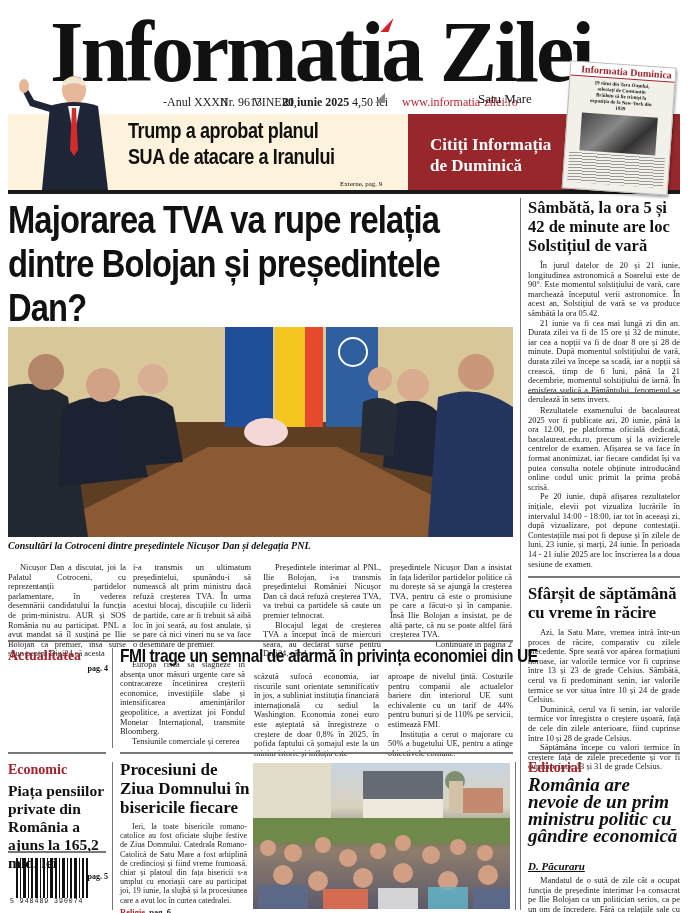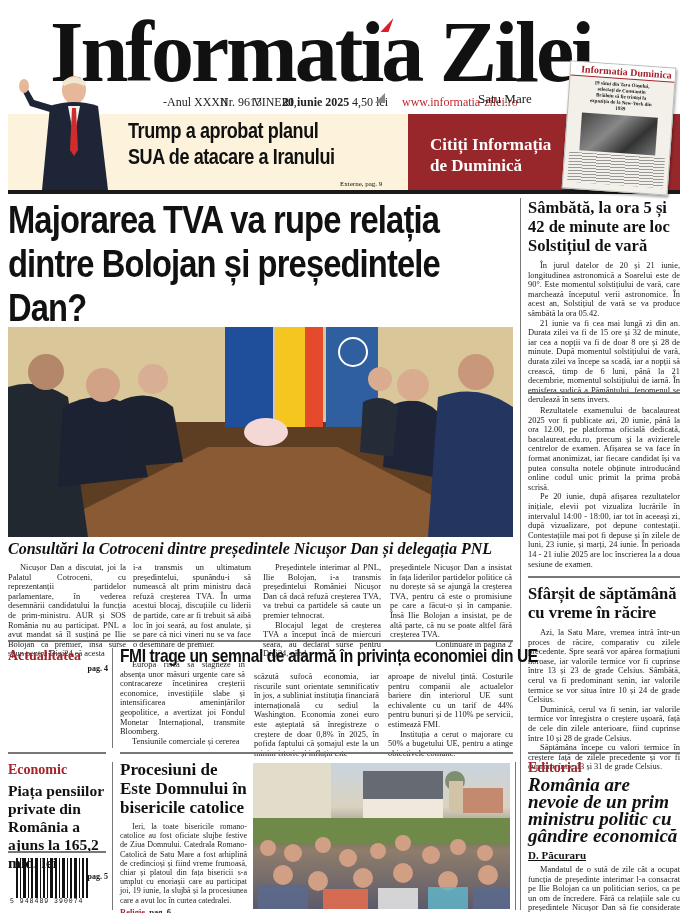--- a/index.html
+++ b/index.html
@@ -25,21 +25,21 @@
   .mini-paper { position: absolute; left: 566px; top: 64px; width: 106px; height: 128px; background: #f3f0ea; border: 1px solid #bbb; transform: rotate(4deg); box-shadow: 1px 2px 3px rgba(0,0,0,0.4); }
   .mini-paper .mp-title { background: #fff; color: #a3242a; font-weight: bold; font-size: 10px; text-align: right; padding: 1px 3px; border-bottom: 1px solid #a3242a; }
   .mini-paper .mp-head { font-size: 5px; font-weight: bold; text-align: center; line-height: 6px; margin: 3px 20px; }
   .mini-paper .mp-photo { margin: 2px 14px; height: 38px; background: linear-gradient(135deg,#444,#888 40%,#333 70%,#777); }
   .mini-paper .mp-lines { margin: 2px 4px; height: 30px; background: repeating-linear-gradient(to bottom,#999 0 1px,transparent 1px 3px); }
 
   .main-left { position: absolute; left: 8px; top: 198px; width: 505px; }
   .lead-headline { font-family: "Liberation Sans", sans-serif; font-weight: bold; font-size: 38px; line-height: 44px; letter-spacing: -1px; transform: scaleX(0.86); transform-origin: left top; width: 590px; color: #111; }
   .lead-sub { margin-top: 8px; font-weight: bold; font-size: 14.5px; letter-spacing: -0.5px; white-space: nowrap; }
   .lead-photo { position: absolute; left: 8px; top: 327px; width: 505px; height: 210px; overflow: hidden; background: linear-gradient(180deg,#d8c59a 0%,#c8b27e 40%,#7a5a3a 60%,#4a3320 100%); }
-  .caption { position: absolute; left: 8px; top: 540px; font-style: italic; font-weight: bold; font-size: 16px; white-space: nowrap; }
+  .caption { position: absolute; left: 8px; top: 540px; font-style: italic; font-weight: bold; font-size: 10px; white-space: nowrap; }
   .body-cols { position: absolute; top: 563px; font-size: 8.4px; line-height: 9.6px; text-align: justify; color: #222; }
   .body-cols p { text-indent: 12px; }
   .cont { font-weight: normal; text-align: right; display: block; }
 
   .vrule { position: absolute; width: 1px; background: #777; }
   .hrule { position: absolute; height: 2px; background: #777; }
 
   .right-col { position: absolute; left: 528px; width: 152px; }
   .rc-head { font-weight: bold; font-size: 16.5px; line-height: 19px; color: #111; }
   .rc-body { font-size: 8.4px; line-height: 9.6px; text-align: justify; color: #222; margin-top: 6px; }
@@ -48,21 +48,21 @@
   .section-label { font-weight: bold; font-size: 14px; color: #a3242a; }
   .side-head { font-weight: bold; font-size: 15.5px; line-height: 18px; color: #111; margin-top: 4px; }
   .pageref { font-weight: bold; font-size: 8px; text-align: right; display: block; }
 
   .fmi-head { position: absolute; left: 120px; top: 645px; font-family: "Liberation Sans", sans-serif; font-weight: bold; font-size: 19px; letter-spacing: -0.5px; white-space: nowrap; transform: scaleX(0.82); transform-origin: left top; }
 
   .proc-head { position: absolute; left: 120px; top: 760px; width: 130px; font-weight: bold; font-size: 17px; line-height: 19px; }
   .proc-photo { position: absolute; left: 253px; top: 763px; width: 257px; height: 146px; overflow: hidden; background: linear-gradient(180deg,#c9d4df 0%,#d9d2c0 30%,#a6a39a 42%,#6d7a4f 50%,#8f7d6c 60%,#5c5a6b 100%); }
 
   .edit-title { font-weight: bold; font-style: italic; font-size: 19px; line-height: 17px; color: #111; }
-  .edit-author { font-weight: bold; font-size: 11px; text-decoration: underline; margin-top: 5px; }
+  .edit-author { font-weight: bold; font-style: italic; font-size: 11px; text-decoration: underline; margin-top: 16px; }
 
   .barcode { position: absolute; left: 14px; top: 858px; width: 76px; height: 40px; }
   .barcode-num { position: absolute; left: 10px; top: 898px; font-family: "Liberation Mono", monospace; font-size: 6.5px; letter-spacing: 1px; }
 </style>
 </head>
 <body>
 
 <div class="masthead">
   <div class="mast-title">Informatia Zilei</div>
   <div class="mast-accent"></div>
@@ -245,21 +245,21 @@
 </div>
 <div class="body-cols" style="top:672px;left:254px;width:125px">
   <p style="text-indent:0">scăzută sufocă economia, iar riscurile sunt orientate semnificativ în jos, a subliniat instituția financiară internațională cu sediul la Washington. Economia zonei euro este așteptată să înregistreze o creștere de doar 0,8% în 2025, în pofida faptului că șomajul este la un minim istoric și inflația este</p>
 </div>
 <div class="body-cols" style="top:672px;left:388px;width:125px">
   <p style="text-indent:0">aproape de nivelul țintă. Costurile pentru companii ale actualelor bariere din interiorul UE sunt echivalente cu un tarif de 44% pentru bunuri și de 110% pe servicii, estimează FMI.</p>
   <p>Instituția a cerut o majorare cu 50% a bugetului UE, pentru a atinge obiectivele comune.</p>
 </div>
 <div class="hrule" style="left:120px;top:752px;width:393px"></div>
 
-<div class="proc-head">Procesiuni de Este Domnului în bisericile catolice</div>
+<div class="proc-head">Procesiuni de Ziua Domnului în bisericile fiecare</div>
 <div class="body-cols" style="top:822px;left:120px;width:127px;font-size:8px;line-height:9.2px">
   <p>Ieri, la toate bisericile romano-catolice au fost oficiate slujbe festive de Ziua Domnului. Catedrala Romano-Catolică de Satu Mare a fost arhiplină de credincioși și fiind vreme frumoasă, chiar și platoul din fața bisericii s-a umplut cu enoriașii care au participat joi, 19 iunie, la slujbă și la procesiunea care a avut loc în curtea catedralei.</p>
   <div style="margin-top:3px;font-weight:bold;font-size:8.5px">
     <span style="color:#a3242a">Religie,</span>
     <span>pag. 6</span>
   </div>
 </div>
 <div class="proc-photo">
   <svg width="257" height="146" viewBox="0 0 257 146">
     <rect x="0" y="0" width="78" height="55" fill="#e2dccb"></rect>

